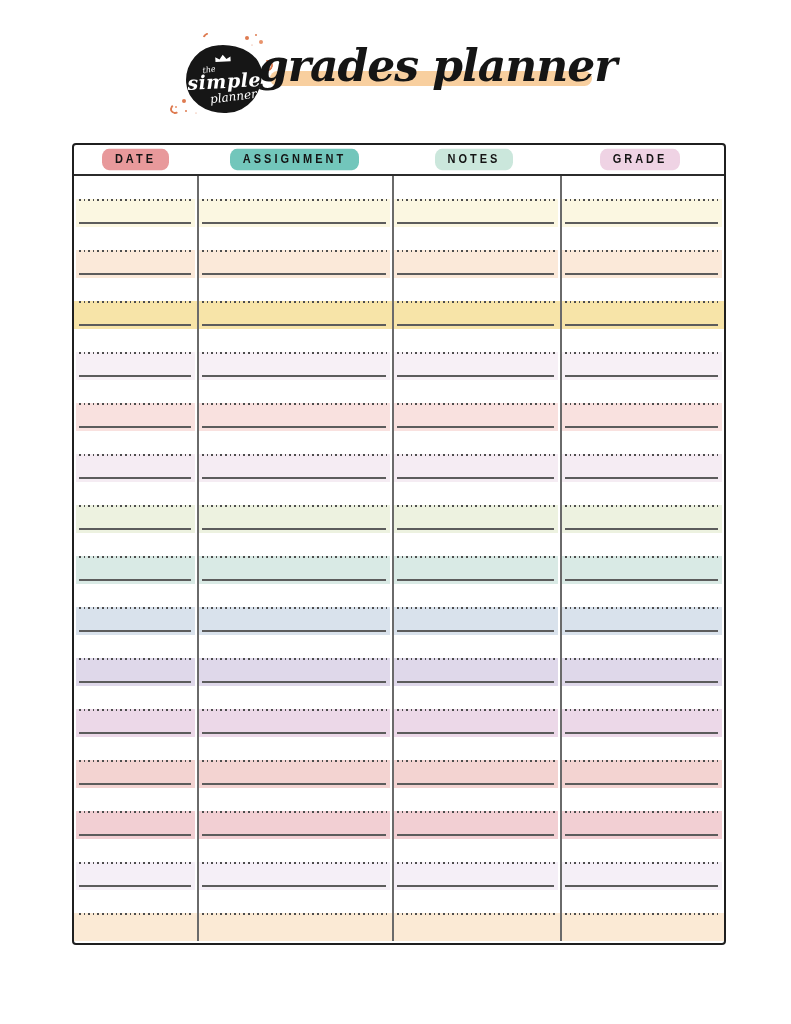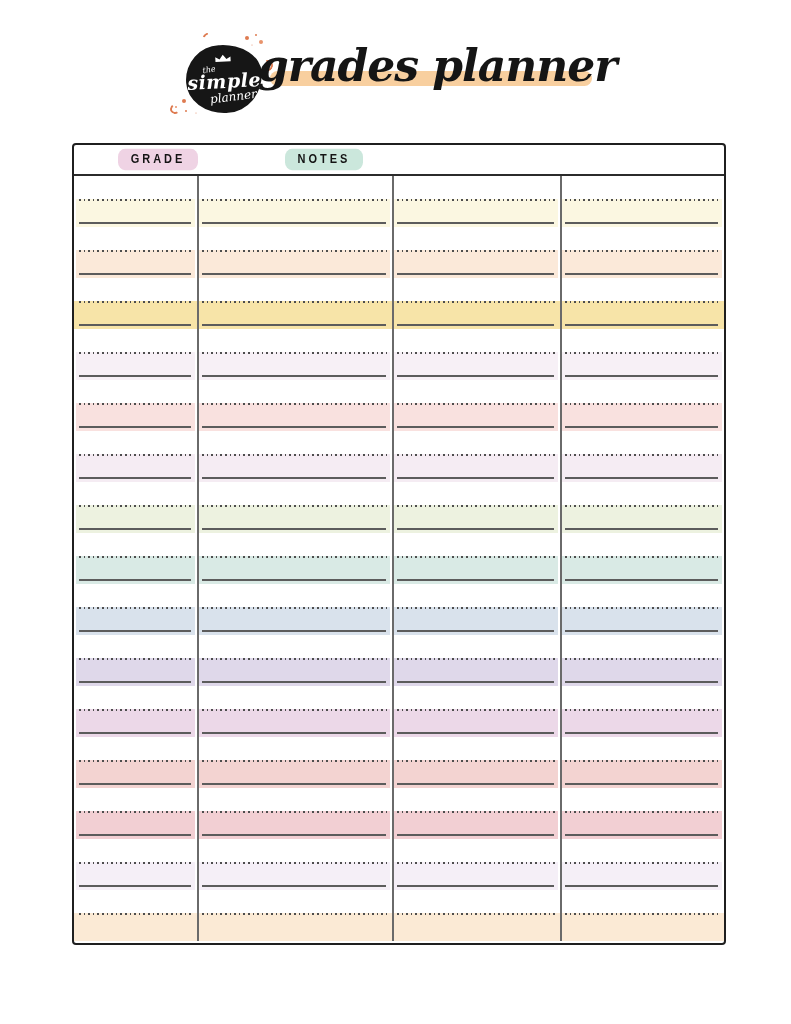--- a/index.html
+++ b/index.html
@@ -90,25 +90,31 @@
   <span class="deco-dot d2"></span>
   <span class="deco-swirl s1"></span>
   <span class="deco-swirl s2"></span>
   <span class="deco-swirl s3"></span>
 
   <div class="title-highlight" style="background: rgb(248, 207, 159);"></div>
   <h1 class="page-title">grades planner</h1>
 
   <div class="tracker-table">
     <div class="thead" id="thead">
+        <div class="th-cell" style="width: 123px;">
+          <span class="pill" style="background: rgb(232, 153, 155);">DATE</span>
+        </div>
+        <div class="th-cell" style="width: 195px;">
+          <span class="pill" style="background: rgb(114, 198, 187);">ASSIGNMENT</span>
+        </div>
+        <div class="th-cell" style="width: 164px;">
+          <span class="pill" style="background: rgb(203, 231, 220);">NOTES</span>
+        </div>
         <div class="th-cell" style="width: 168px;">
           <span class="pill" style="background: rgb(239, 211, 228);">GRADE</span>
-        </div>
-        <div class="th-cell" style="width: 164px;">
-          <span class="pill" style="background: rgb(203, 231, 220);">NOTES</span>
         </div>
       </div>
     <div class="tbody" id="tbody">
         <div class="t-row">
           <div class="t-cell" style="width: 123px;">
             <div class="stripe" style="background: rgb(251, 247, 225);"></div>
             <div class="dotted-line"></div>
             <div class="solid-line"></div>
           </div>
           <div class="t-cell" style="width: 195px;">

